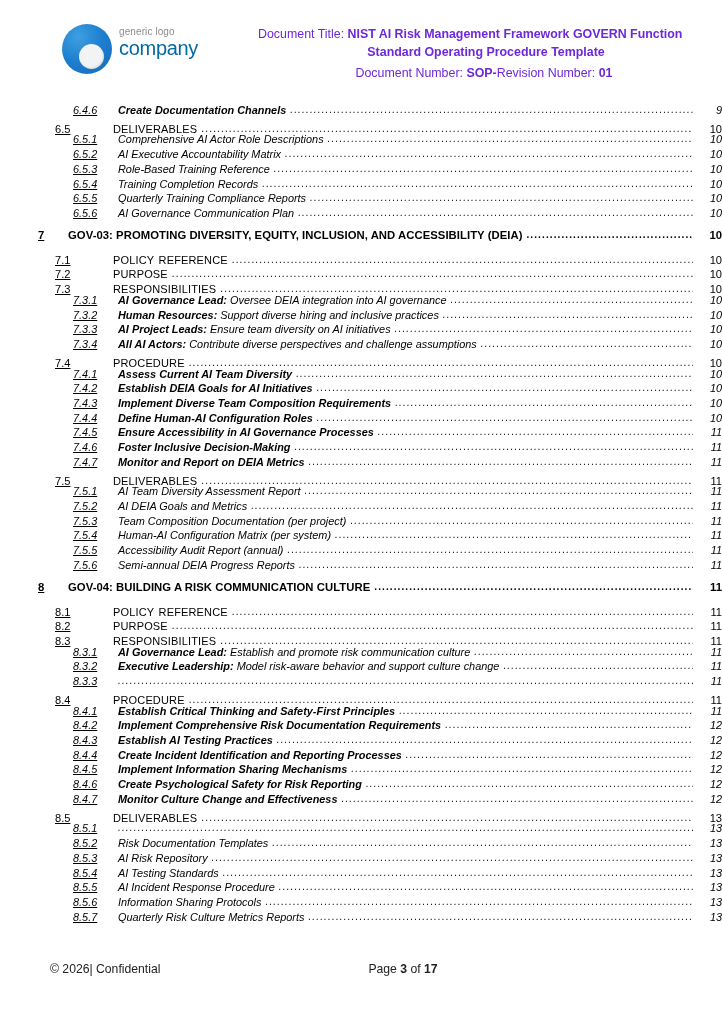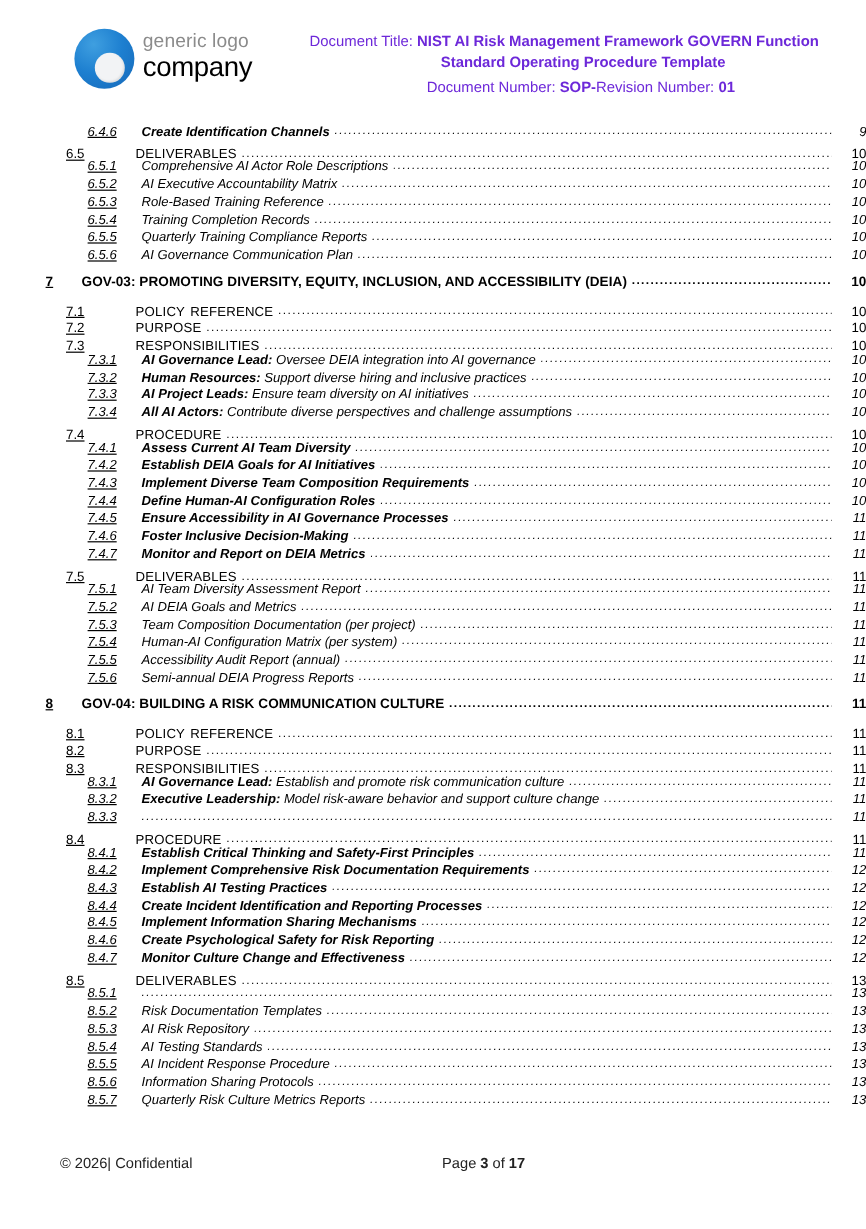--- a/index.html
+++ b/index.html
@@ -54,28 +54,28 @@
     width: 25px; height: 25px;
     border-radius: 50%;
     background: #f2f3f5;
     box-shadow: -1px -1px 2px rgba(0,0,0,0.10) inset;
   }
   .logo-text {
     padding-top: 5px;
     line-height: 1;
   }
   .logo-line1 {
-    font-size: 16px;
+    font-size: 10px;
     color: #8b8b8b;
     letter-spacing: 0.1px;
     font-weight: 400;
   }
   .logo-line2 {
-    font-size: 23px;
-    color: #000000;
+    font-size: 20px;
+    color: #0369a1;
     font-weight: 400;
     letter-spacing: -0.3px;
     margin-top: 1px;
   }
 
   .header-meta {
     flex: 1;
     padding-right: 8px;
     padding-top: 4px;
     text-align: center;
@@ -237,21 +237,21 @@
         <span>Revision Number:</span>
         <b>01</b>
       </div>
     </div>
   </div>
 </div>
 
 <div class="toc" id="toc-root">
     <div class="toc-row lvl3 bold">
       <span class="num">6.4.6</span>
-      <span class="label">Create Identification Channels</span>
+      <span class="label">Create Documentation Channels</span>
       <span class="leader"></span>
       <span class="pageno">9</span>
     </div>
     <div class="toc-row lvl2">
       <span class="num">6.5</span>
       <span class="label">Deliverables</span>
       <span class="leader"></span>
       <span class="pageno">10</span>
     </div>
     <div class="toc-row lvl3">

